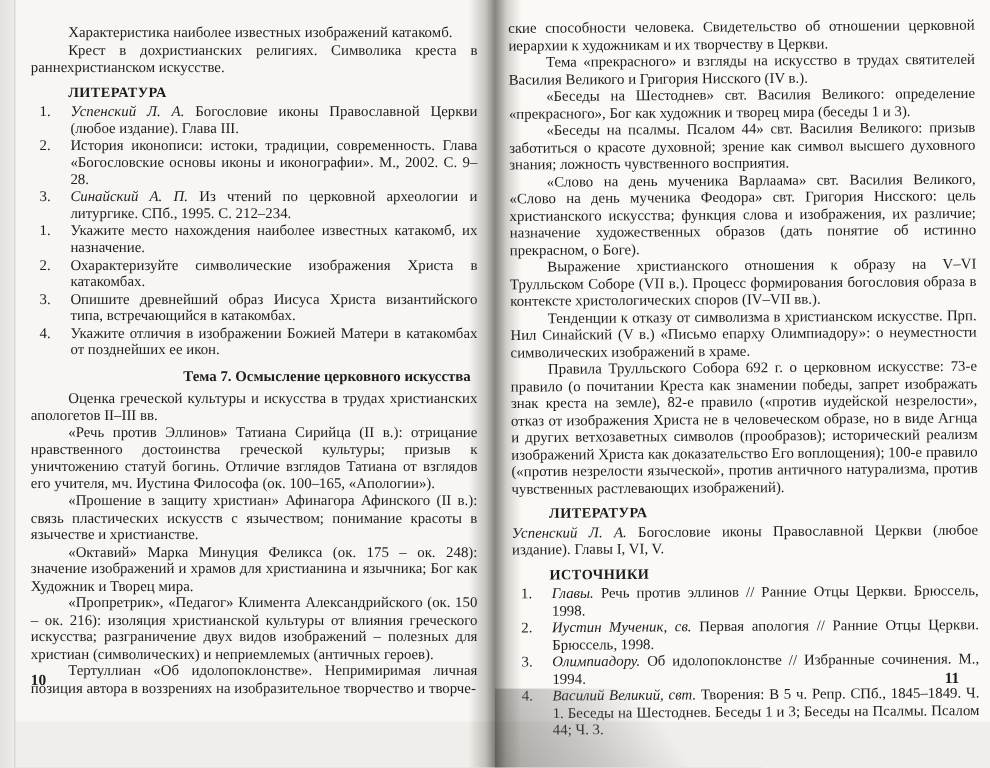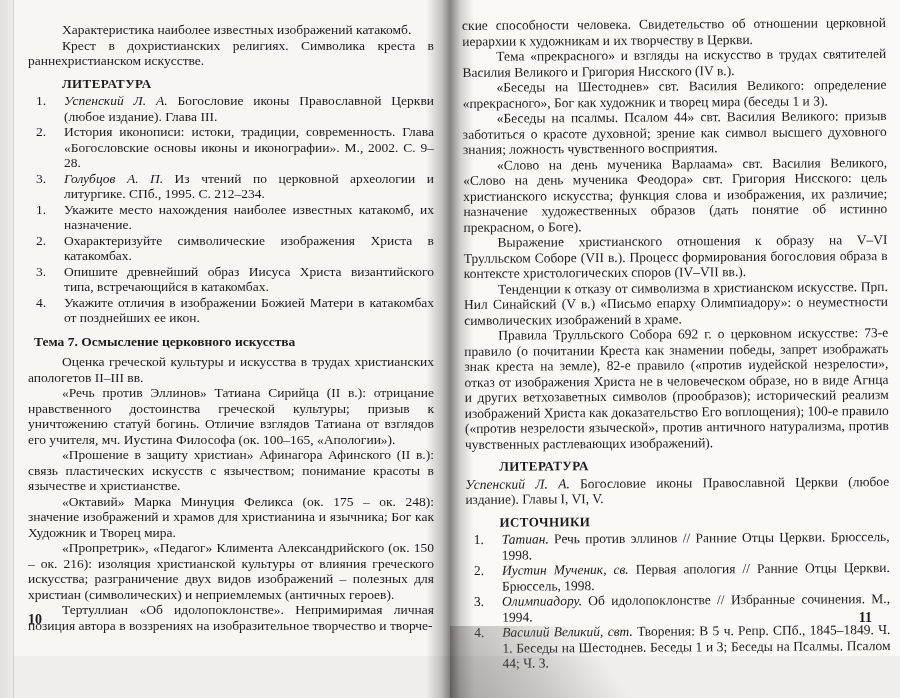--- a/index.html
+++ b/index.html
@@ -39,21 +39,21 @@
   .para { margin:0; text-indent:34px; }
   .no-indent { text-indent:0; }
   .sec {
     font-weight:bold; font-size:13px; letter-spacing:0.4px;
     margin:7px 0 2px 34px; text-align:left;
   }
   .litem { display:flex; padding-left:8px; margin:0; }
   .litem .num { flex:0 0 28px; }
   .litem .itext { flex:1; text-align:justify; }
   .hang { margin:0; padding-left:0; }
-  .topic { font-weight:bold; text-align:left; margin:8px 6px 5px 6px; text-indent:0; }
+  .topic { font-weight:bold; text-align:right; margin:8px 6px 5px 6px; text-indent:0; }
   .pagenum { position:absolute; font-weight:bold; font-size:14px; z-index:4; }
   .pn-left  { left:15px; bottom:28px; }
   .pn-right { right:28px; bottom:30px; }
   i { font-style:italic; }
 </style>
 </head>
 <body>
 
 <div class="scan">
 
@@ -66,21 +66,21 @@
       <div class="litem">
         <span class="num">1.</span>
         <span class="itext"><i>Успенский Л. А.</i><span> Богословие иконы Православной Церкви (любое издание). Глава III.</span></span>
       </div>
       <div class="litem">
         <span class="num">2.</span>
         <span class="itext"><i></i><span>История иконописи: истоки, традиции, современность. Глава «Богословские основы иконы и иконографии». М., 2002. С. 9–28.</span></span>
       </div>
       <div class="litem">
         <span class="num">3.</span>
-        <span class="itext"><i>Голубцов А. П.</i><span> Из чтений по церковной археологии и литургике. СПб., 1995. С. 212–234.</span></span>
+        <span class="itext"><i>Синайский А. П.</i><span> Из чтений по церковной археологии и литургике. СПб., 1995. С. 212–234.</span></span>
       </div>
 
       <div class="litem">
         <span class="num">1.</span>
         <span class="itext">Укажите место нахождения наиболее известных катакомб, их назначение.</span>
       </div>
       <div class="litem">
         <span class="num">2.</span>
         <span class="itext">Охарактеризуйте символические изображения Христа в катакомбах.</span>
       </div>
@@ -117,21 +117,21 @@
       <p class="para">Выражение христианского отношения к образу на V–VI Трулльском Соборе (VII в.). Процесс формирования богословия образа в контексте христологических споров (IV–VII вв.).</p>
       <p class="para">Тенденции к отказу от символизма в христианском искусстве. Прп. Нил Синайский (V в.) «Письмо епарху Олимпиадору»: о неуместности символических изображений в храме.</p>
       <p class="para">Правила Трулльского Собора 692 г. о церковном искусстве: 73-е правило (о почитании Креста как знамении победы, запрет изображать знак креста на земле), 82-е правило («против иудейской незрелости», отказ от изображения Христа не в человеческом образе, но в виде Агнца и других ветхозаветных символов (прообразов); исторический реализм изображений Христа как доказательство Его воплощения); 100-е правило («против незрелости языческой», против античного натурализма, против чувственных растлевающих изображений).</p>
 
       <div class="sec">ЛИТЕРАТУРА</div>
       <p class="para no-indent hang"><i>Успенский Л. А.</i><span> Богословие иконы Православной Церкви (любое издание). Главы I, VI, V.</span></p>
 
       <div class="sec">ИСТОЧНИКИ</div>
       <div class="litem">
         <span class="num">1.</span>
-        <span class="itext"><i>Татиан.</i><span> Речь против эллинов // Ранние Отцы Церкви. Брюссель, 1998.</span></span>
+        <span class="itext"><i>Главы.</i><span> Речь против эллинов // Ранние Отцы Церкви. Брюссель, 1998.</span></span>
       </div>
       <div class="litem">
         <span class="num">2.</span>
         <span class="itext"><i>Иустин Мученик, св.</i><span> Первая апология // Ранние Отцы Церкви. Брюссель, 1998.</span></span>
       </div>
       <div class="litem">
         <span class="num">3.</span>
         <span class="itext"><i>Олимпиадору.</i><span> Об идолопоклонстве // Избранные сочинения. М., 1994.</span></span>
       </div>
       <div class="litem">

